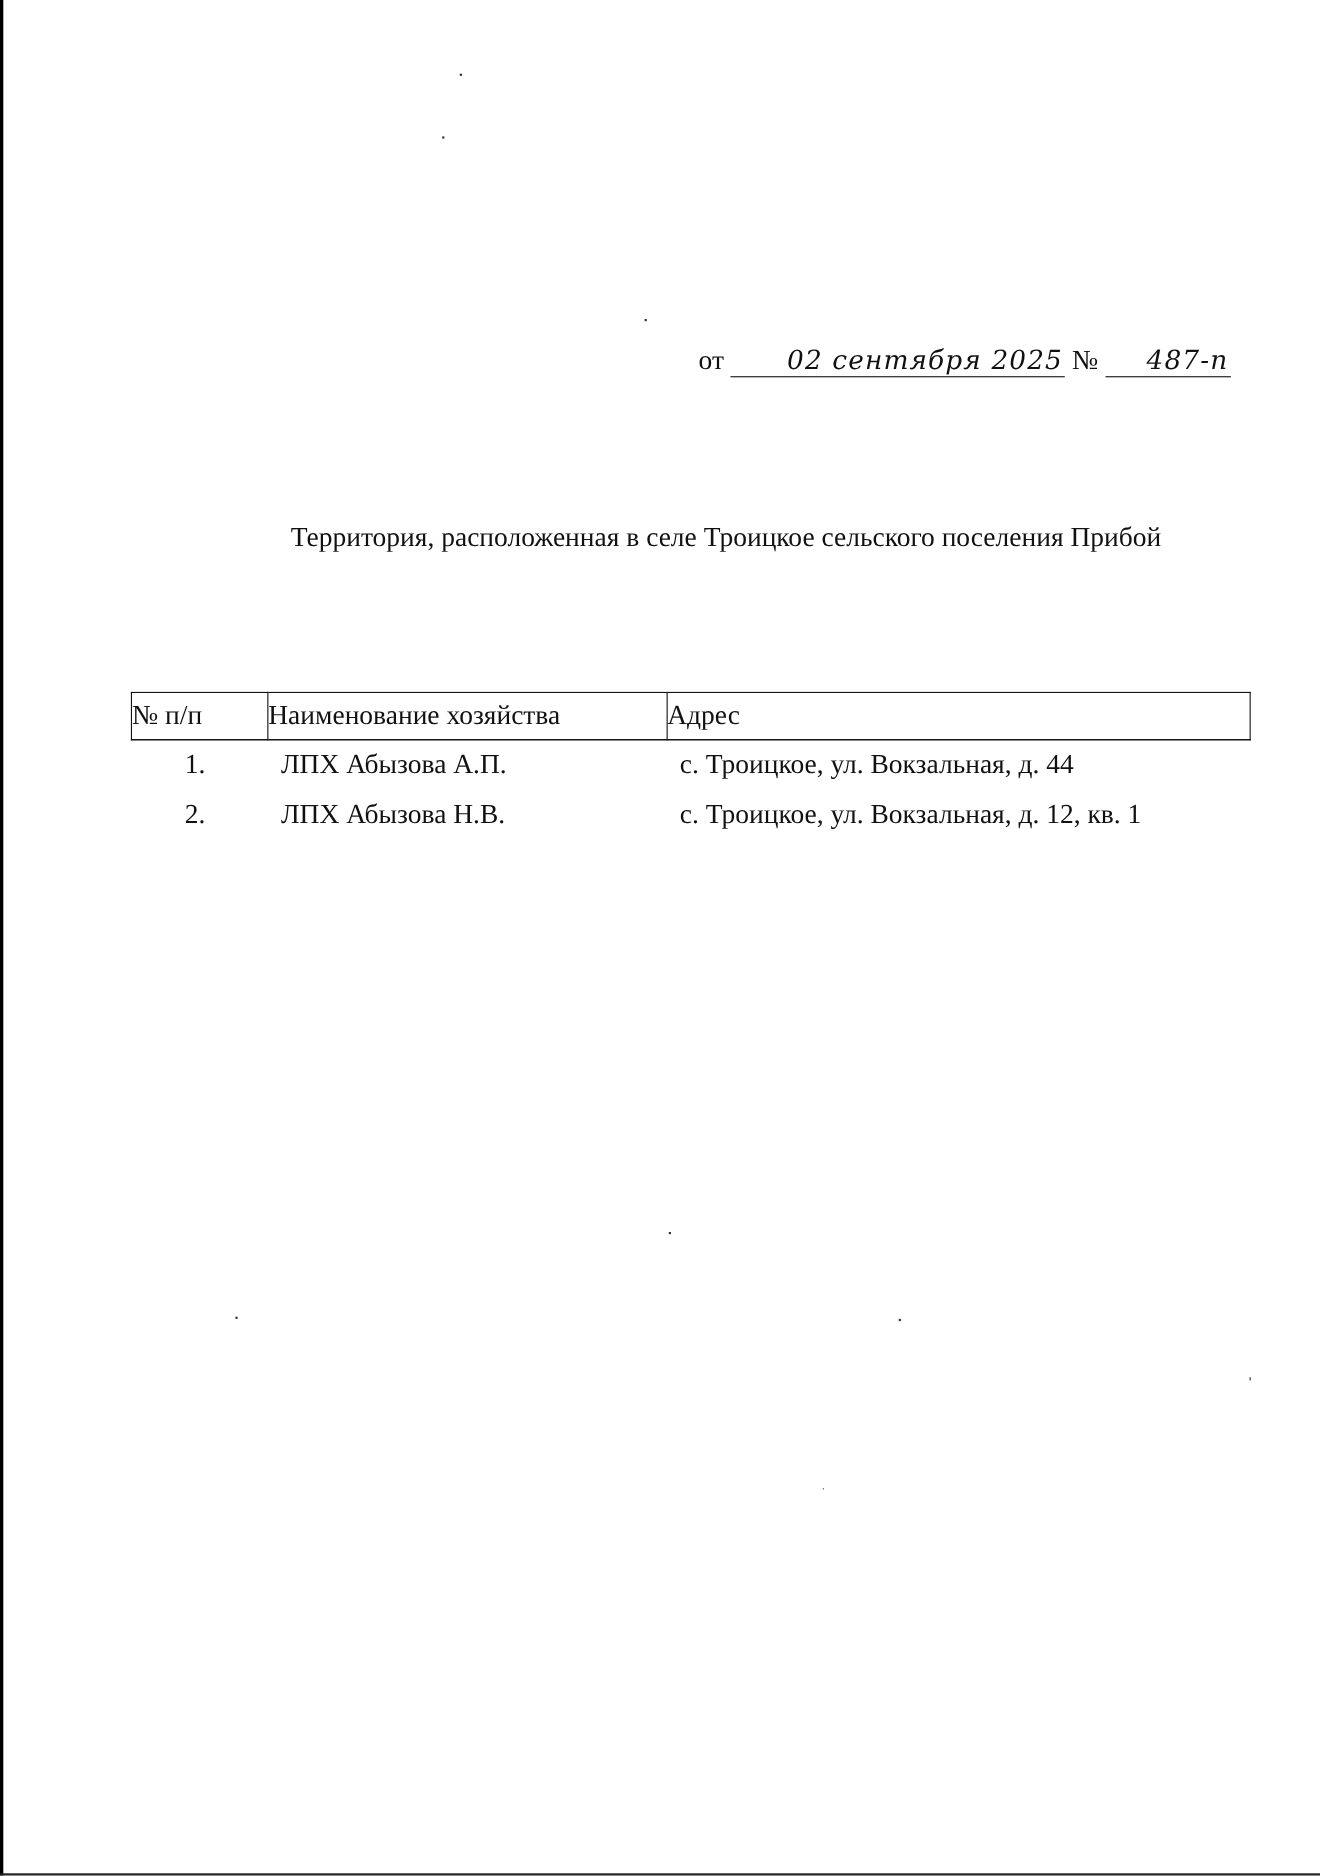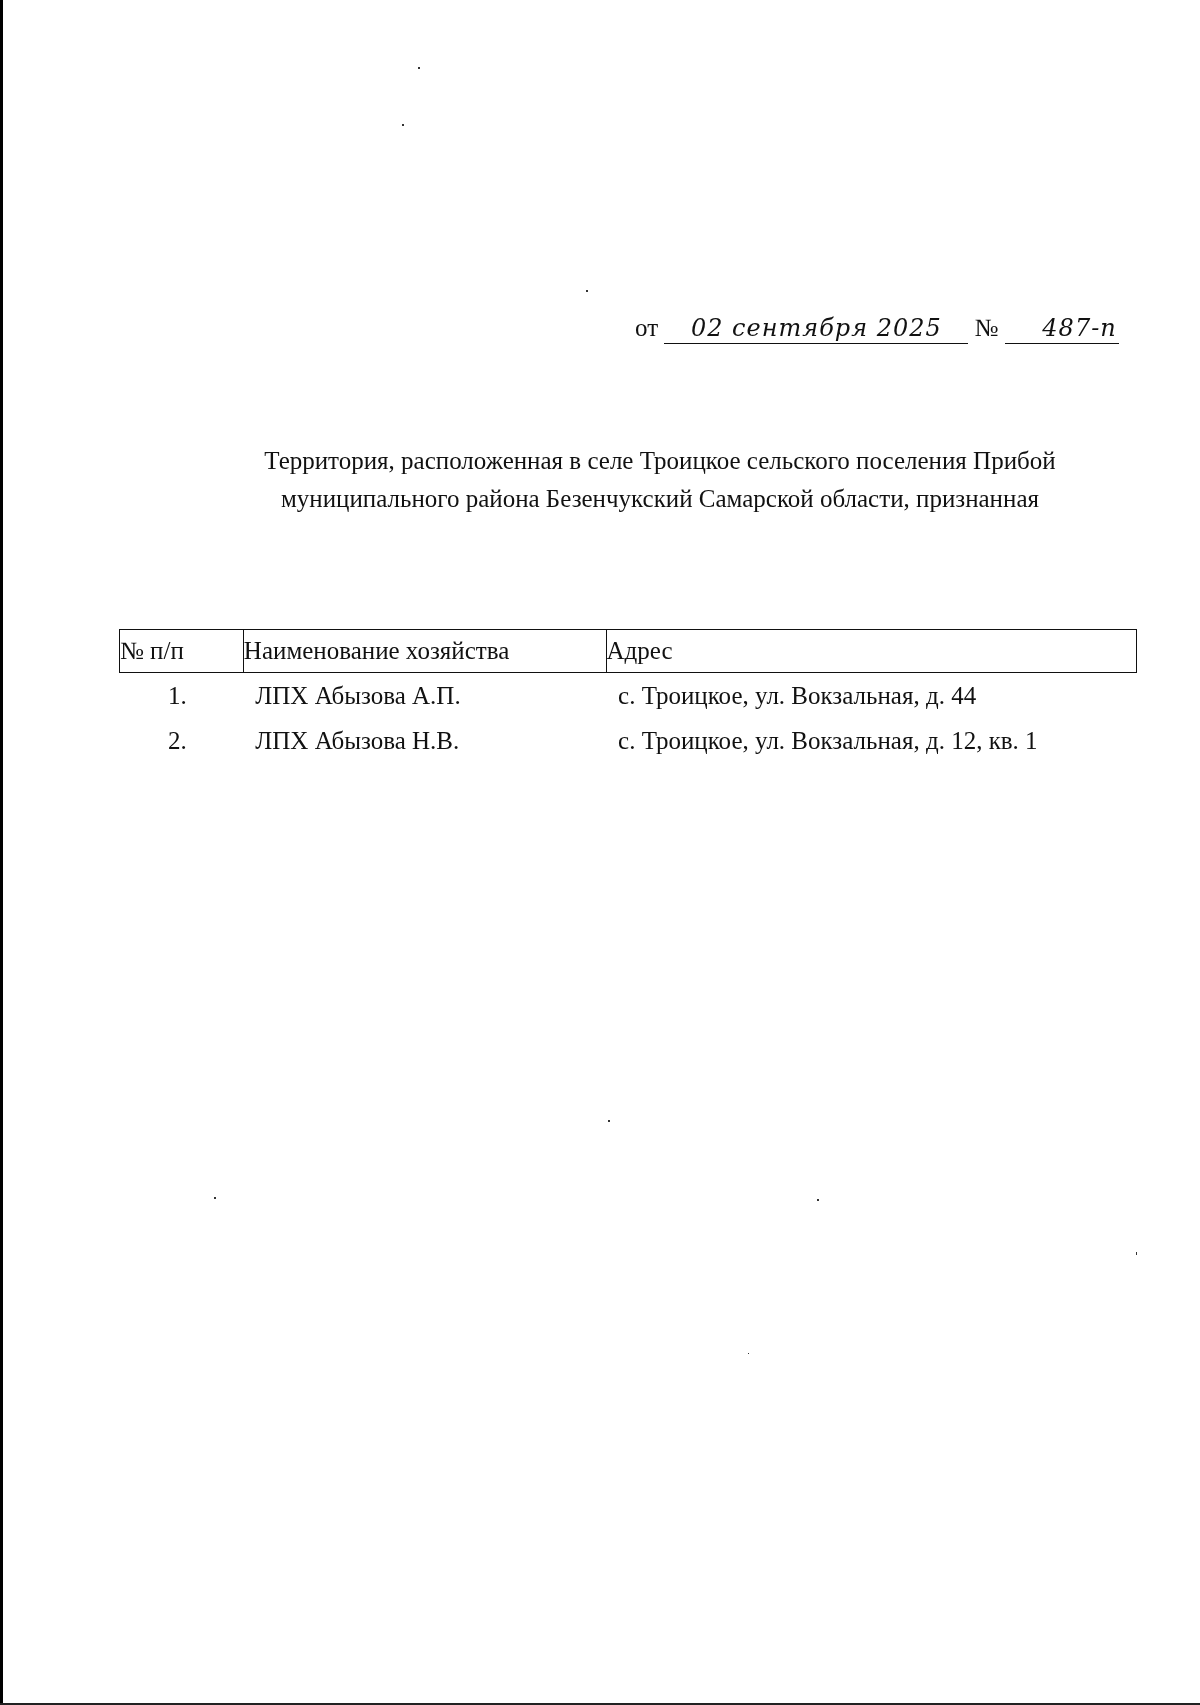--- a/index.html
+++ b/index.html
@@ -57,27 +57,27 @@
       display: inline-block;
       border-bottom: 1.5px solid #111;
       font-family: "DejaVu Serif", serif;
       font-style: italic;
       font-size: 24px;
       letter-spacing: 1px;
       padding: 0 2px;
       line-height: 30px;
       vertical-align: baseline;
     }
-    .order-line .date-hand { width: 300px; text-align: center; }
+    .order-line .date-hand { width: 300px; text-align: right; }
     .order-line .num-hand { width: 110px; text-align: right; }
 
     .heading {
       position: absolute;
       left: 200px;
-      top: 442px;
+      top: 470px;
       width: 920px;
       text-align: center;
       font-size: 25px;
       line-height: 38px;
     }
 
     .table-wrap {
       position: absolute;
       left: 119px;
       top: 629px;
@@ -126,21 +126,20 @@
 
 <div class="order-line">
   <span>от</span>
   <span class="hand date-hand">02 сентября 2025</span>
   <span>№</span>
   <span class="hand num-hand">487-п</span>
 </div>
 
 <div class="heading">
   <div>Территория, расположенная в селе Троицкое сельского поселения Прибой</div>
-  <div>муниципального района Безенчукский Самарской области, признанная</div>
 </div>
 
 <div class="table-wrap">
   <table>
     <colgroup>
       <col class="c1">
         <col class="c2">
         <col class="c3">
     </colgroup>
     <thead>

